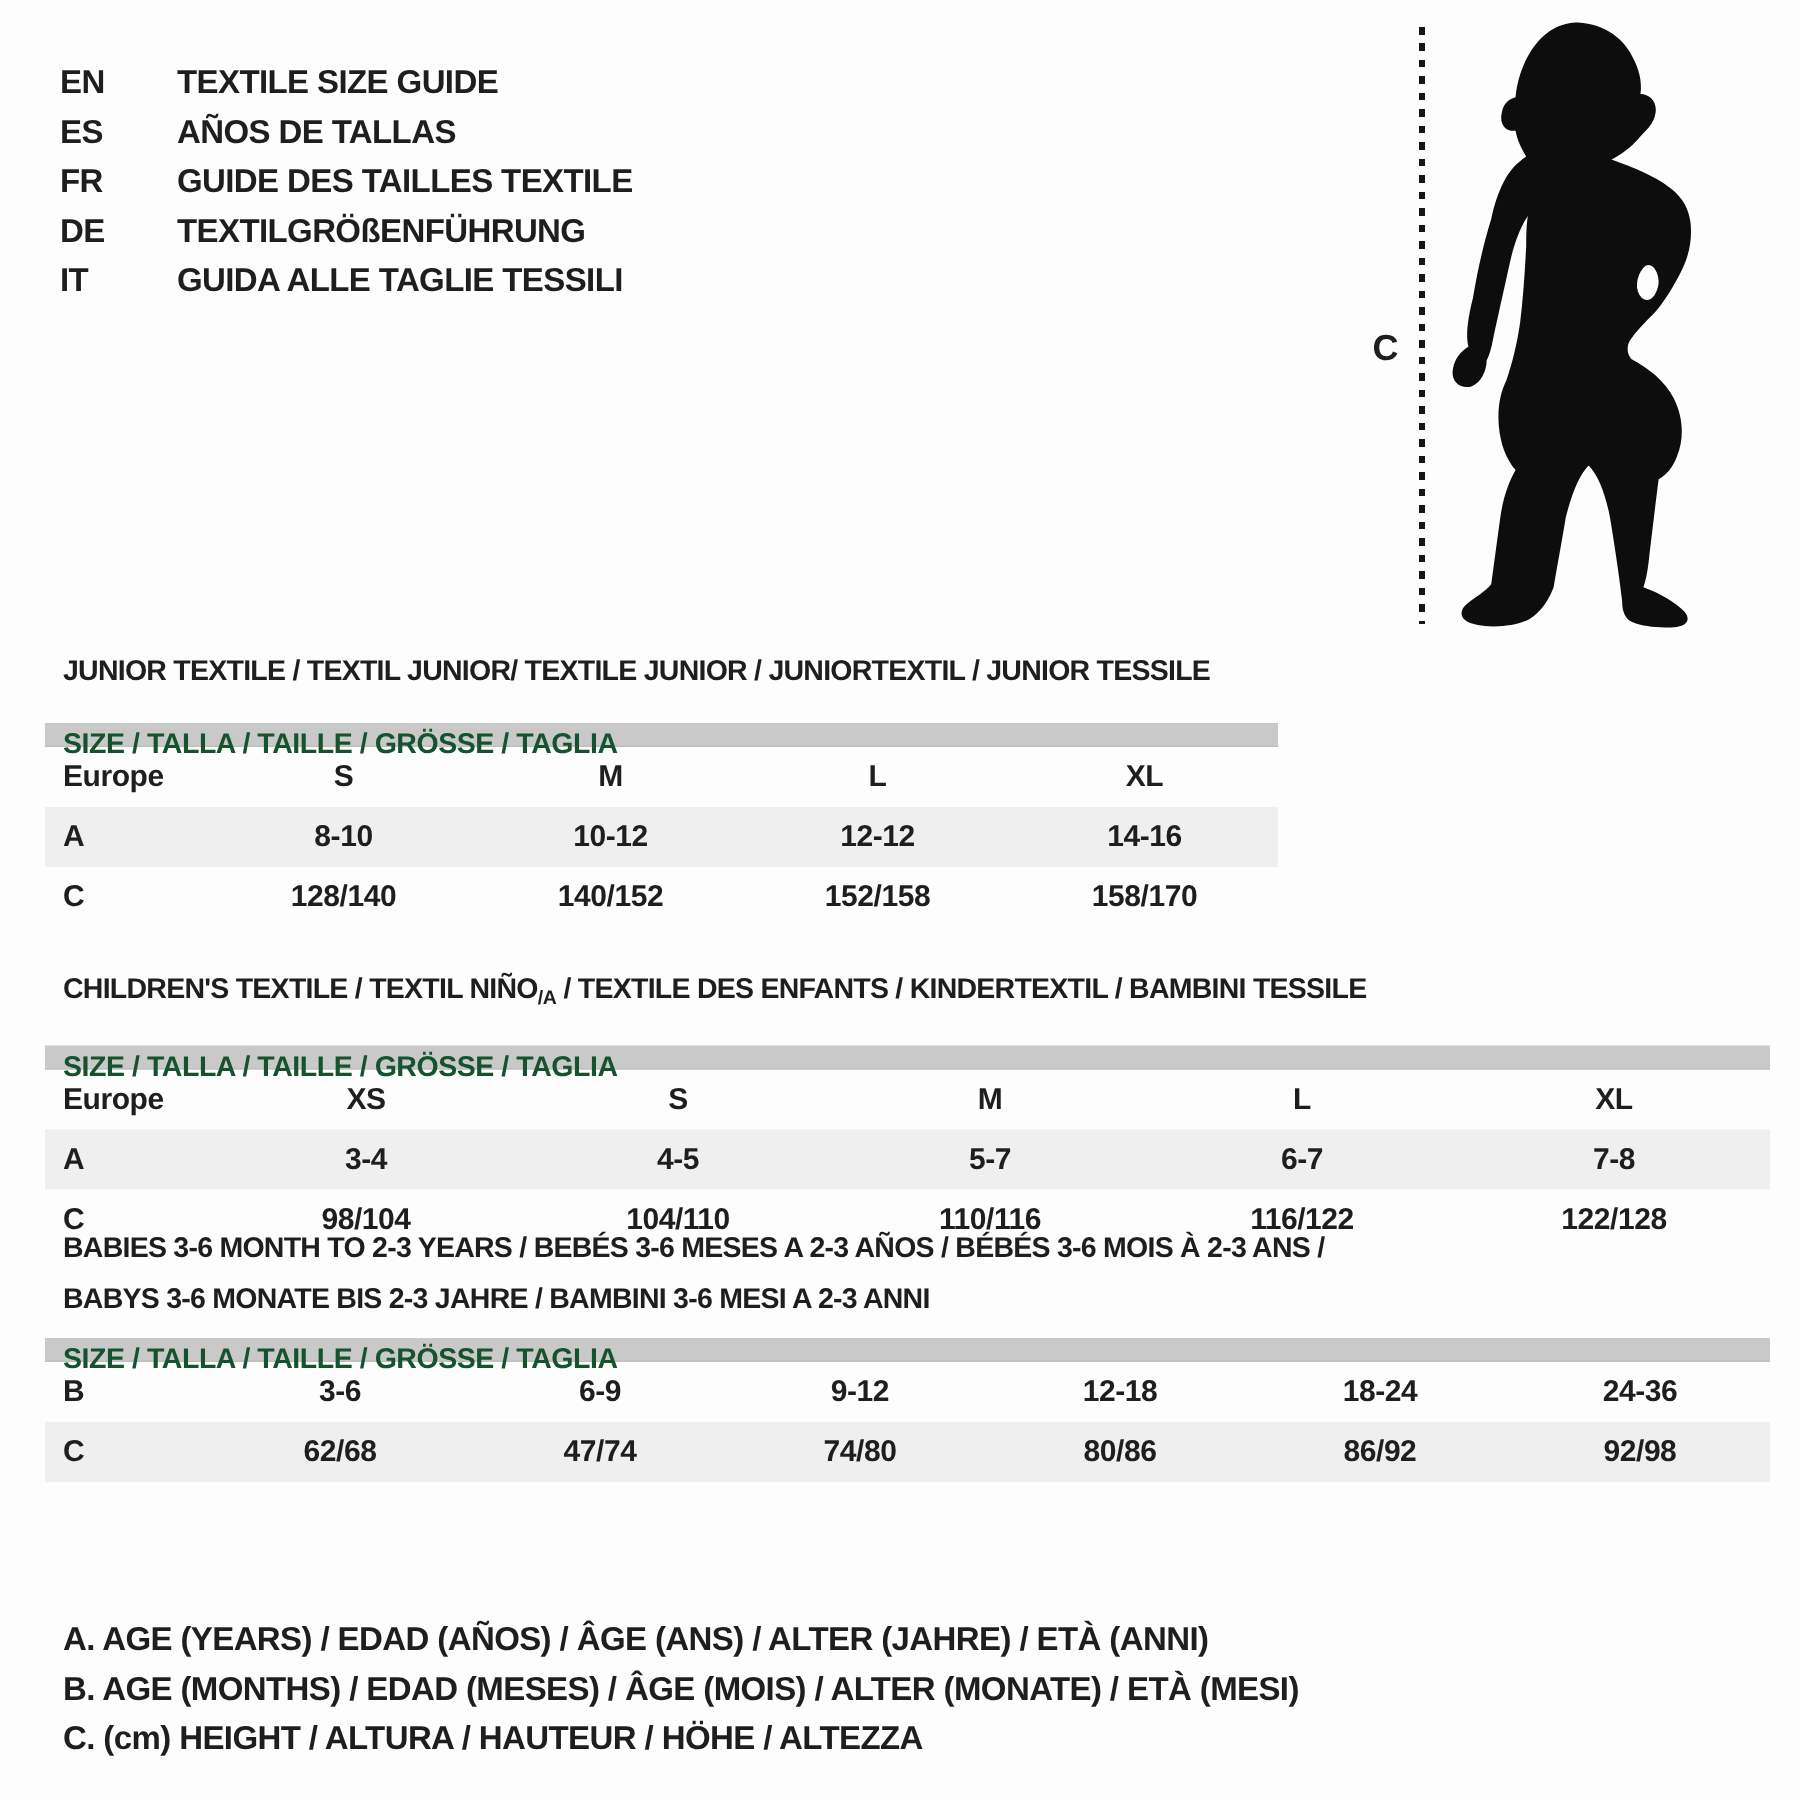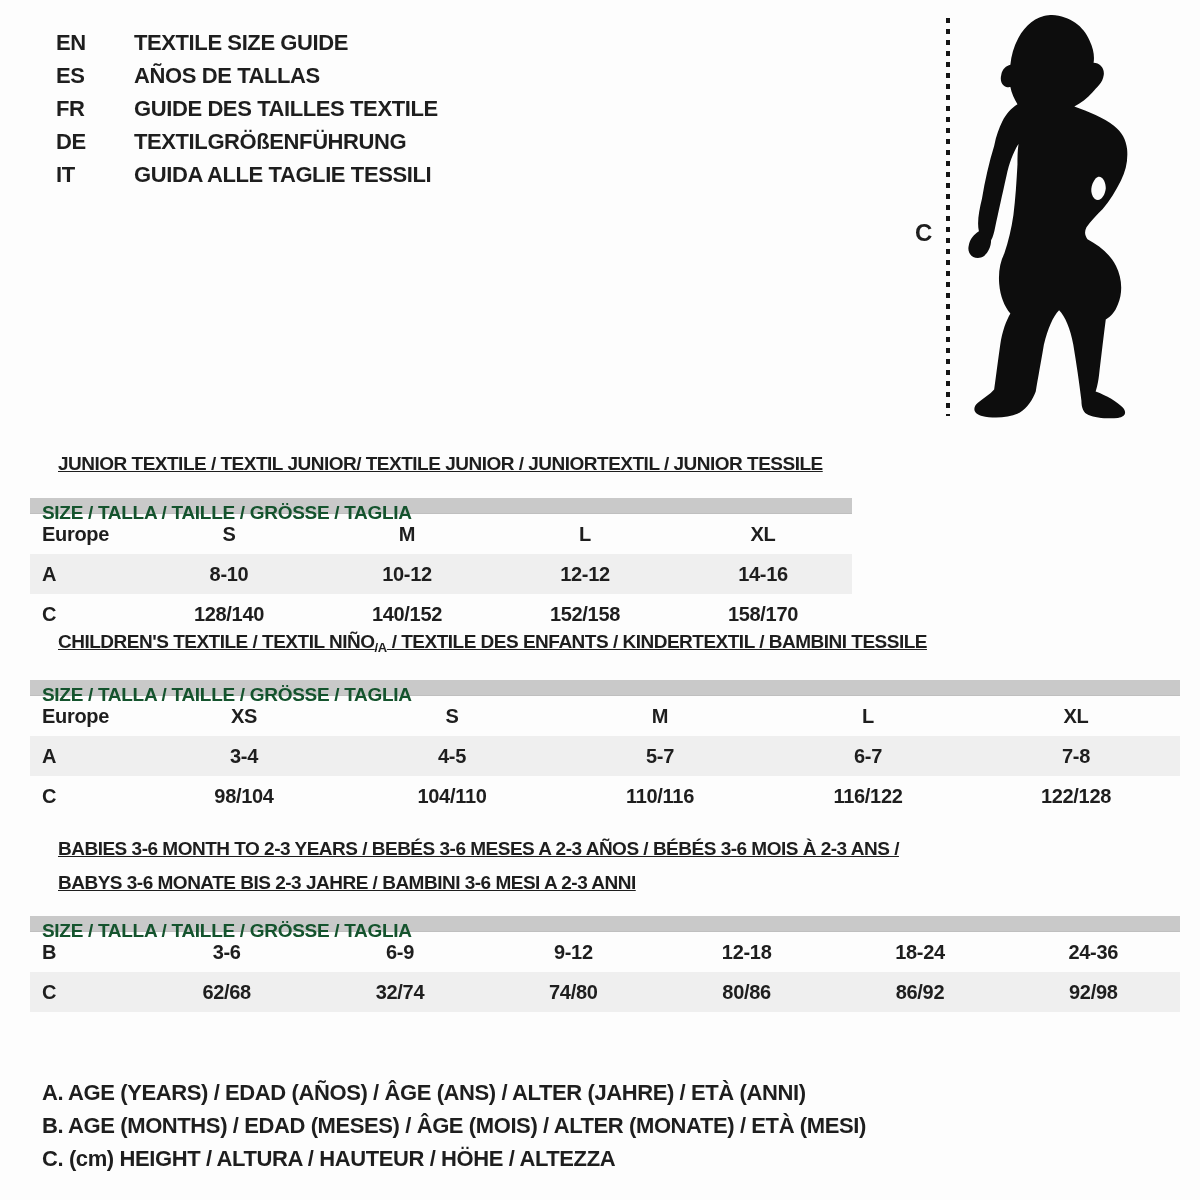--- a/index.html
+++ b/index.html
@@ -2,33 +2,33 @@
 <html><head>
 <meta charset="utf-8">
 <style>
   html,body{margin:0;padding:0;}
   body{
     width:1200px;height:1200px;position:relative;overflow:hidden;
     background:#fdfdfd;color:#1e1e1e;
     font-family:"Liberation Sans","DejaVu Sans",sans-serif;font-weight:700;
   }
   
-  .lang-list{position:absolute;left:40px;top:26px;margin-left:16px;}
+  .lang-list{position:absolute;left:40px;top:38px;}
   .lang-row{display:flex;height:33px;align-items:center;font-size:22px;letter-spacing:-0.4px;white-space:nowrap;}
   .lang-code{width:78px;flex:0 0 78px;}
   
   .figure-c-label{position:absolute;left:915px;top:219px;font-size:24px;letter-spacing:-0.4px;}
   .dashed-line{
     position:absolute;left:946px;top:18px;width:4px;height:398px;
     background:repeating-linear-gradient(to bottom,#151515 0 5px,transparent 5px 11px);
   }
   .silhouette{position:absolute;left:962px;top:12px;}
   
   .size-section{position:absolute;left:30px;}
-  .section-title{margin:16px;font-size:19px;line-height:20px;padding-left:12px;letter-spacing:-0.5px;white-space:nowrap;font-weight:700;text-decoration:underline;}
+  .section-title{margin:0;font-size:19px;line-height:20px;padding-left:12px;letter-spacing:-0.5px;white-space:nowrap;font-weight:700;}
   .section-title .subscript{font-size:13px;vertical-align:-4px;letter-spacing:-0.3px;}
   .section-title.multi div{line-height:34px;}
   .size-bar{
     margin-top:24px;height:16px;line-height:29px;background:#c9c9c9;color:#14532d;
     font-size:19px;padding-left:12px;letter-spacing:-0.3px;box-sizing:border-box;
     border-bottom:1px solid #bfbfbf;white-space:nowrap;
   }
   .size-bar.tight{margin-top:22px;}
   .size-bar.tightest{margin-top:8px;}
   .trow{display:flex;height:40px;align-items:center;font-size:20px;letter-spacing:-0.3px;}
@@ -119,21 +119,21 @@
   </div>
   <div class="trow">
     <div class="tlabel">C</div>
     <div class="tcell">128/140</div>
     <div class="tcell">140/152</div>
     <div class="tcell">152/158</div>
     <div class="tcell">158/170</div>
   </div>
 </section>
 
-<section class="size-section" style="top:616px;width:1150px;">
+<section class="size-section" style="top:650px;width:1150px;">
   <h2 class="section-title"><span>CHILDREN'S TEXTILE / TEXTIL NIÑO</span><span class="subscript">/A</span><span> / TEXTILE DES ENFANTS / KINDERTEXTIL / BAMBINI TESSILE</span></h2>
   <div class="size-bar tight">SIZE / TALLA / TAILLE / GRÖSSE / TAGLIA</div>
   <div class="trow">
     <div class="tlabel">Europe</div>
     <div class="tcell">XS</div>
     <div class="tcell">S</div>
     <div class="tcell">M</div>
     <div class="tcell">L</div>
     <div class="tcell">XL</div>
   </div>
@@ -166,21 +166,21 @@
     <div class="tcell">3-6</div>
     <div class="tcell">6-9</div>
     <div class="tcell">9-12</div>
     <div class="tcell">12-18</div>
     <div class="tcell">18-24</div>
     <div class="tcell">24-36</div>
   </div>
   <div class="trow shaded">
     <div class="tlabel">C</div>
     <div class="tcell">62/68</div>
-    <div class="tcell">32/74</div>
+    <div class="tcell">47/74</div>
     <div class="tcell">74/80</div>
     <div class="tcell">80/86</div>
     <div class="tcell">86/92</div>
     <div class="tcell">92/98</div>
   </div>
 </section>
 
 <div class="legend">
   <div class="legend-line">A. AGE (YEARS) / EDAD (AÑOS) / ÂGE (ANS) / ALTER (JAHRE) / ETÀ (ANNI)</div>
   <div class="legend-line">B. AGE (MONTHS) / EDAD (MESES) / ÂGE (MOIS) / ALTER (MONATE) / ETÀ (MESI)</div>

